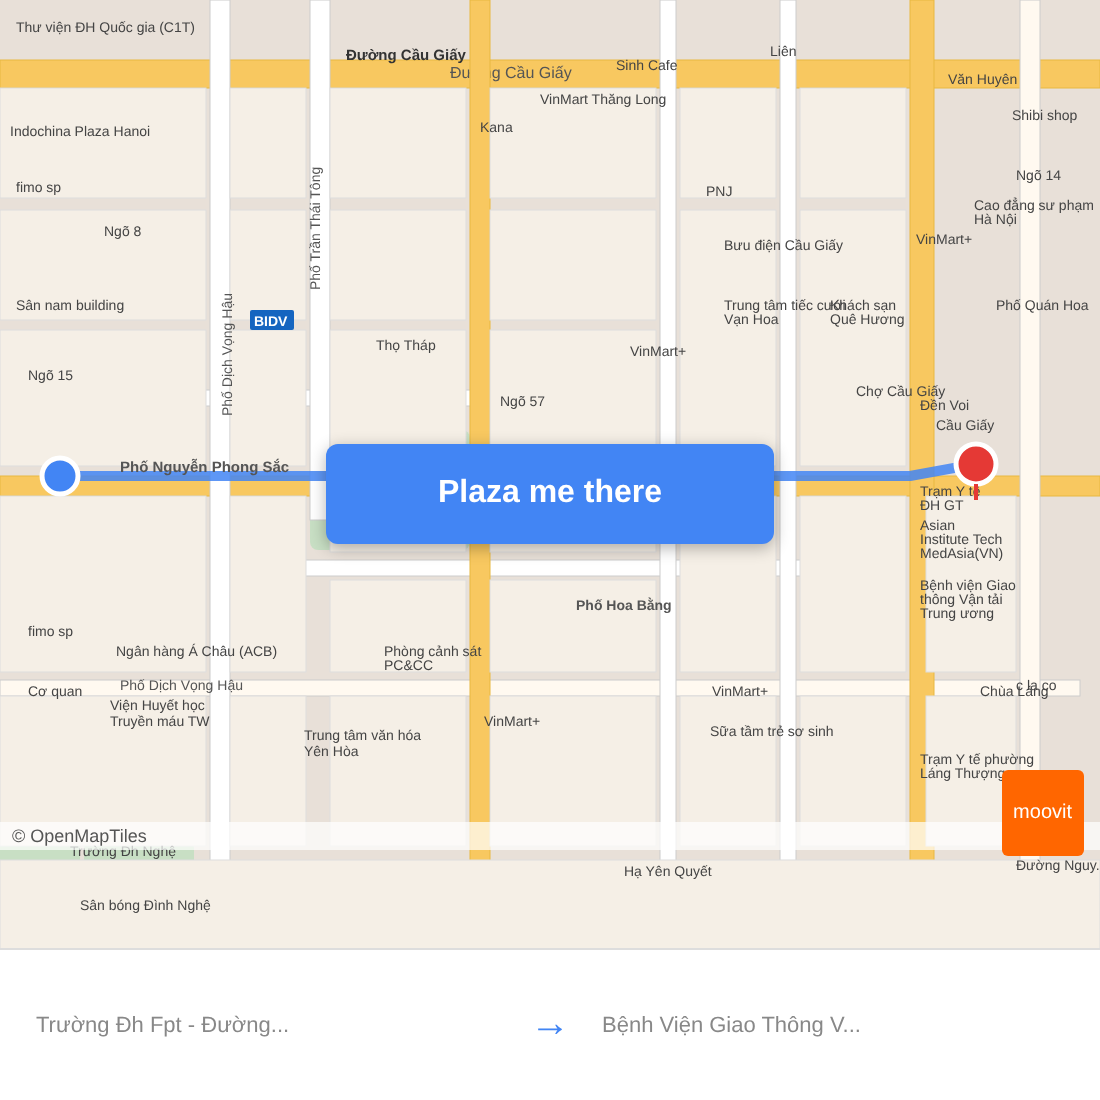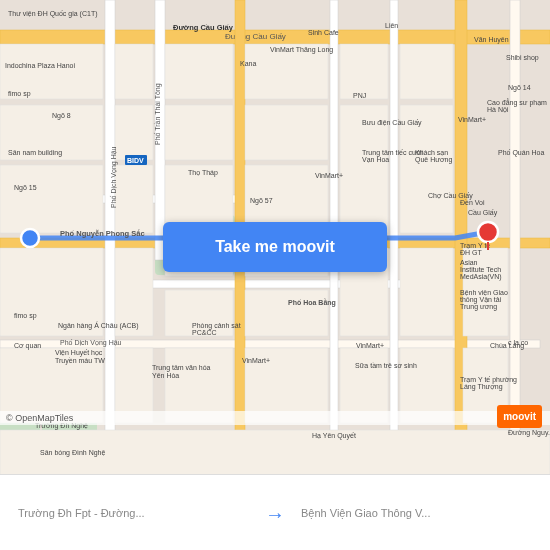--- a/index.html
+++ b/index.html
@@ -101,22 +101,22 @@
     }
 
     
     .moovit-badge {
       position: absolute;
       bottom: 62px;
       right: 8px;
       background: #f60;
       color: white;
       font-size: 10px;
-      font-weight: bold;
-      padding: 6px 6px;
+      font-weight: normal;
+      padding: 16px 6px;
       border-radius: 3px;
       z-index: 200;
     }
   </style>
 </head>
 <body>
 
 <div class="map-container">
 
   <svg class="roads" viewBox="0 0 550 490" xmlns="http://www.w3.org/2000/svg">
@@ -259,21 +259,21 @@
 
     <rect x="125" y="155" width="22" height="10" fill="#1565c0" rx="1"></rect>
     <text x="127" y="163" font-size="7" fill="white" font-family="Arial" font-weight="bold">BIDV</text>
 
     <circle cx="488" cy="232" r="10" fill="#e53935" stroke="white" stroke-width="2.5"></circle>
     <line x1="488" y1="242" x2="488" y2="250" stroke="#e53935" stroke-width="2"></line>
 
     <circle cx="30" cy="238" r="9" fill="#4285f4" stroke="white" stroke-width="2.5"></circle>
   </svg>
 
-  <button class="take-me-there-btn">Take me moovit</button>
+  <button class="take-me-there-btn">Plaza me there</button>
 
   <div class="attribution">
     <span>© OpenMapTiles</span>
   </div>
 
   <div class="moovit-badge">
     <span>moovit</span>
   </div>
 </div>
 

